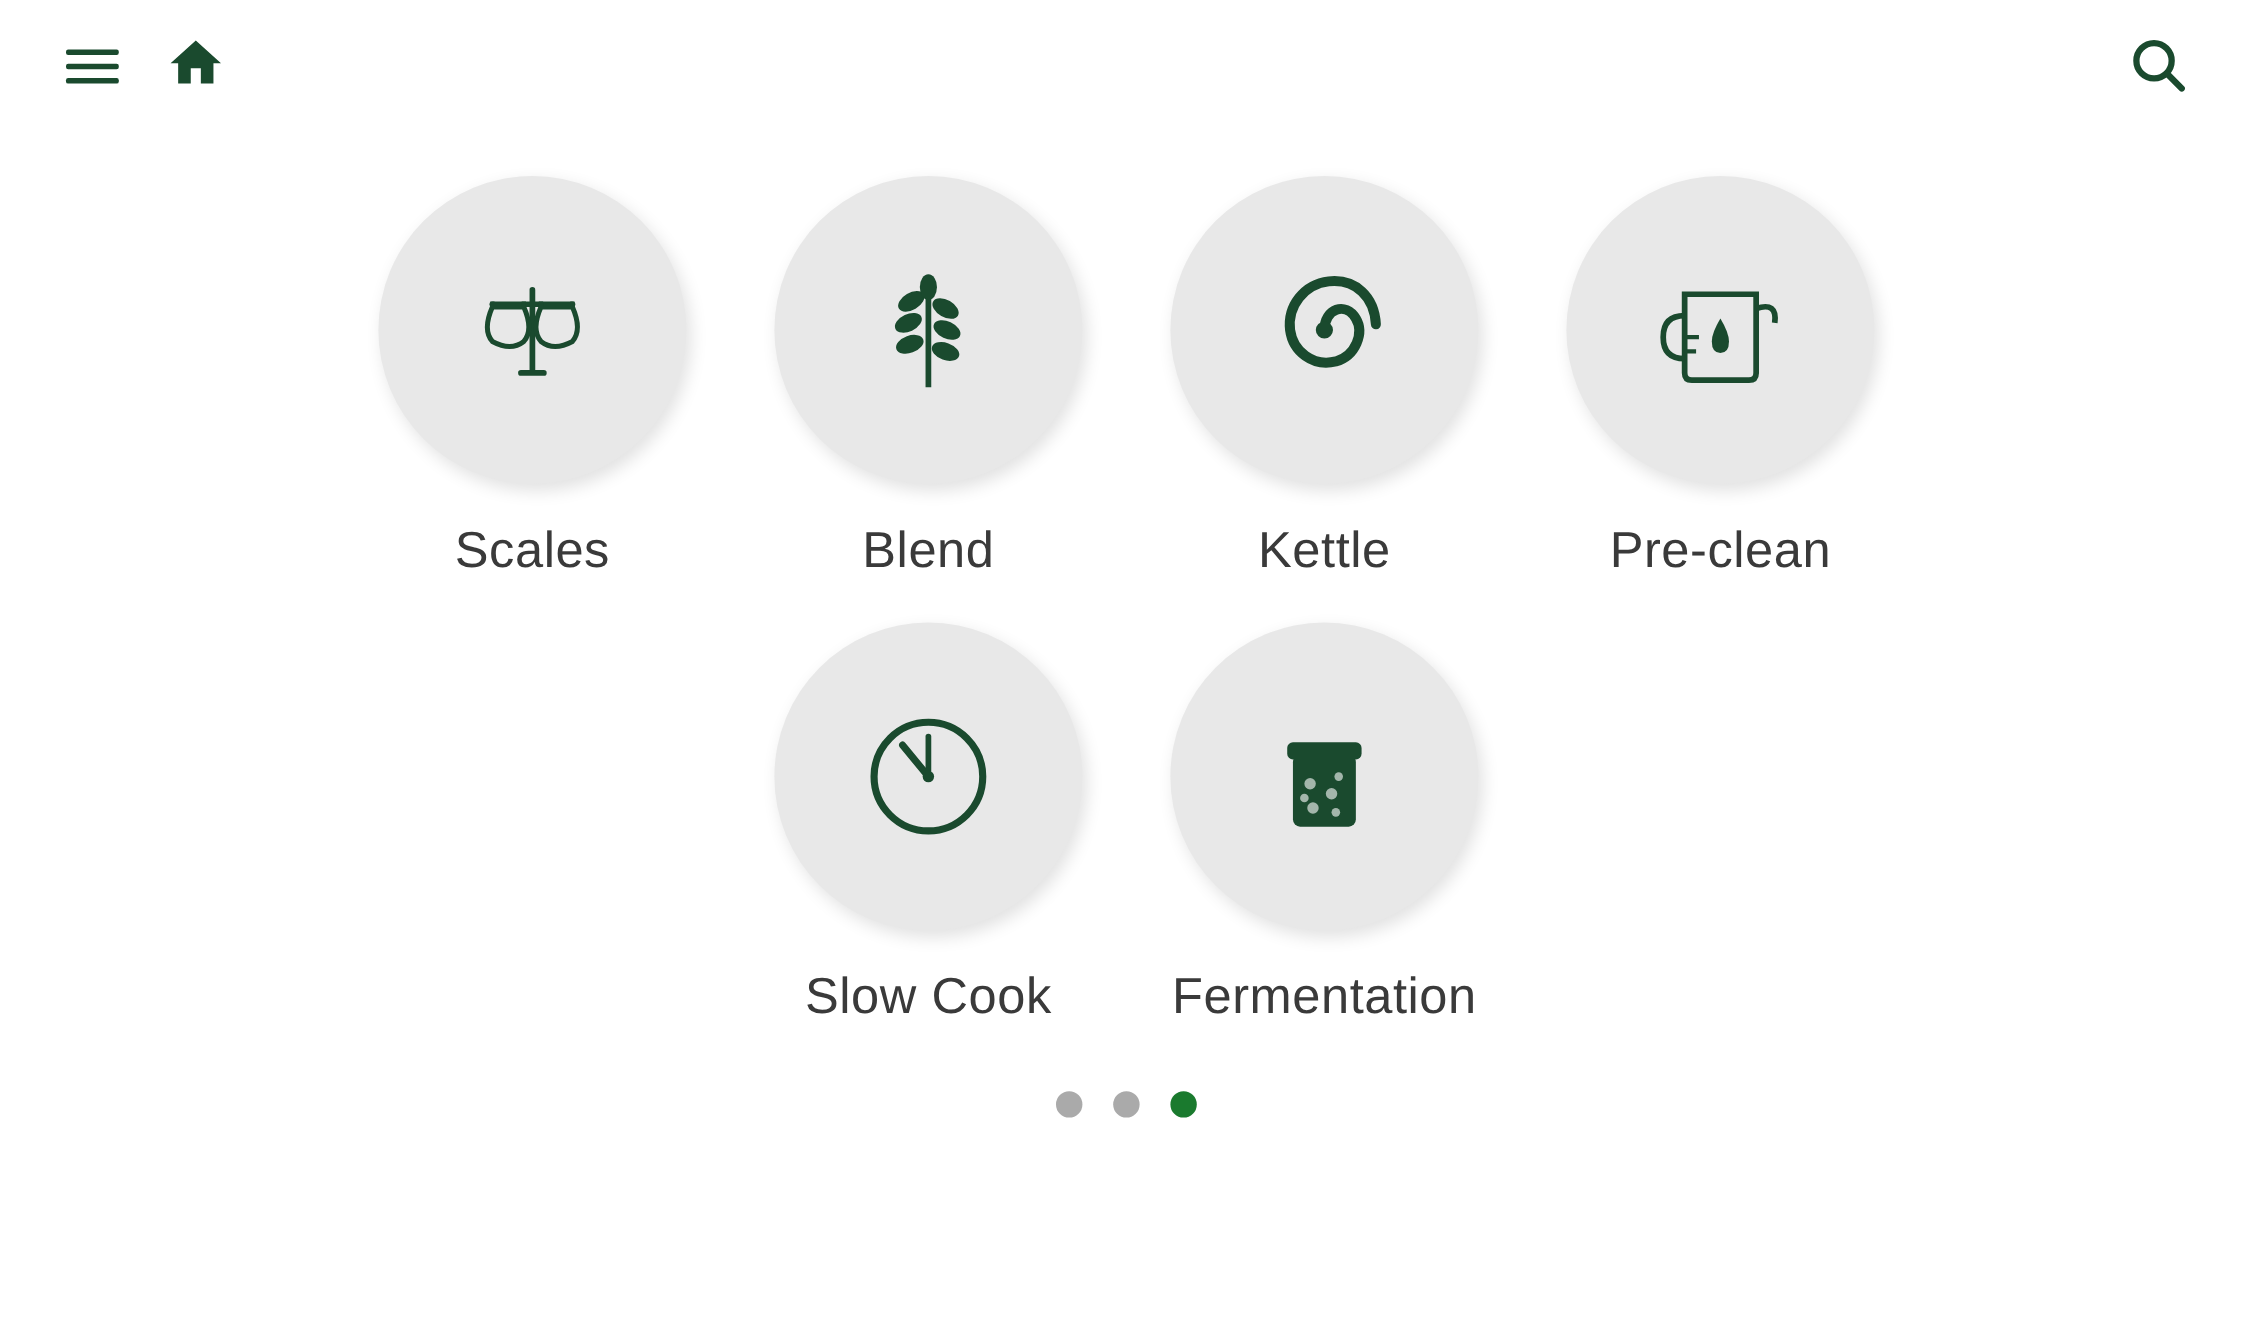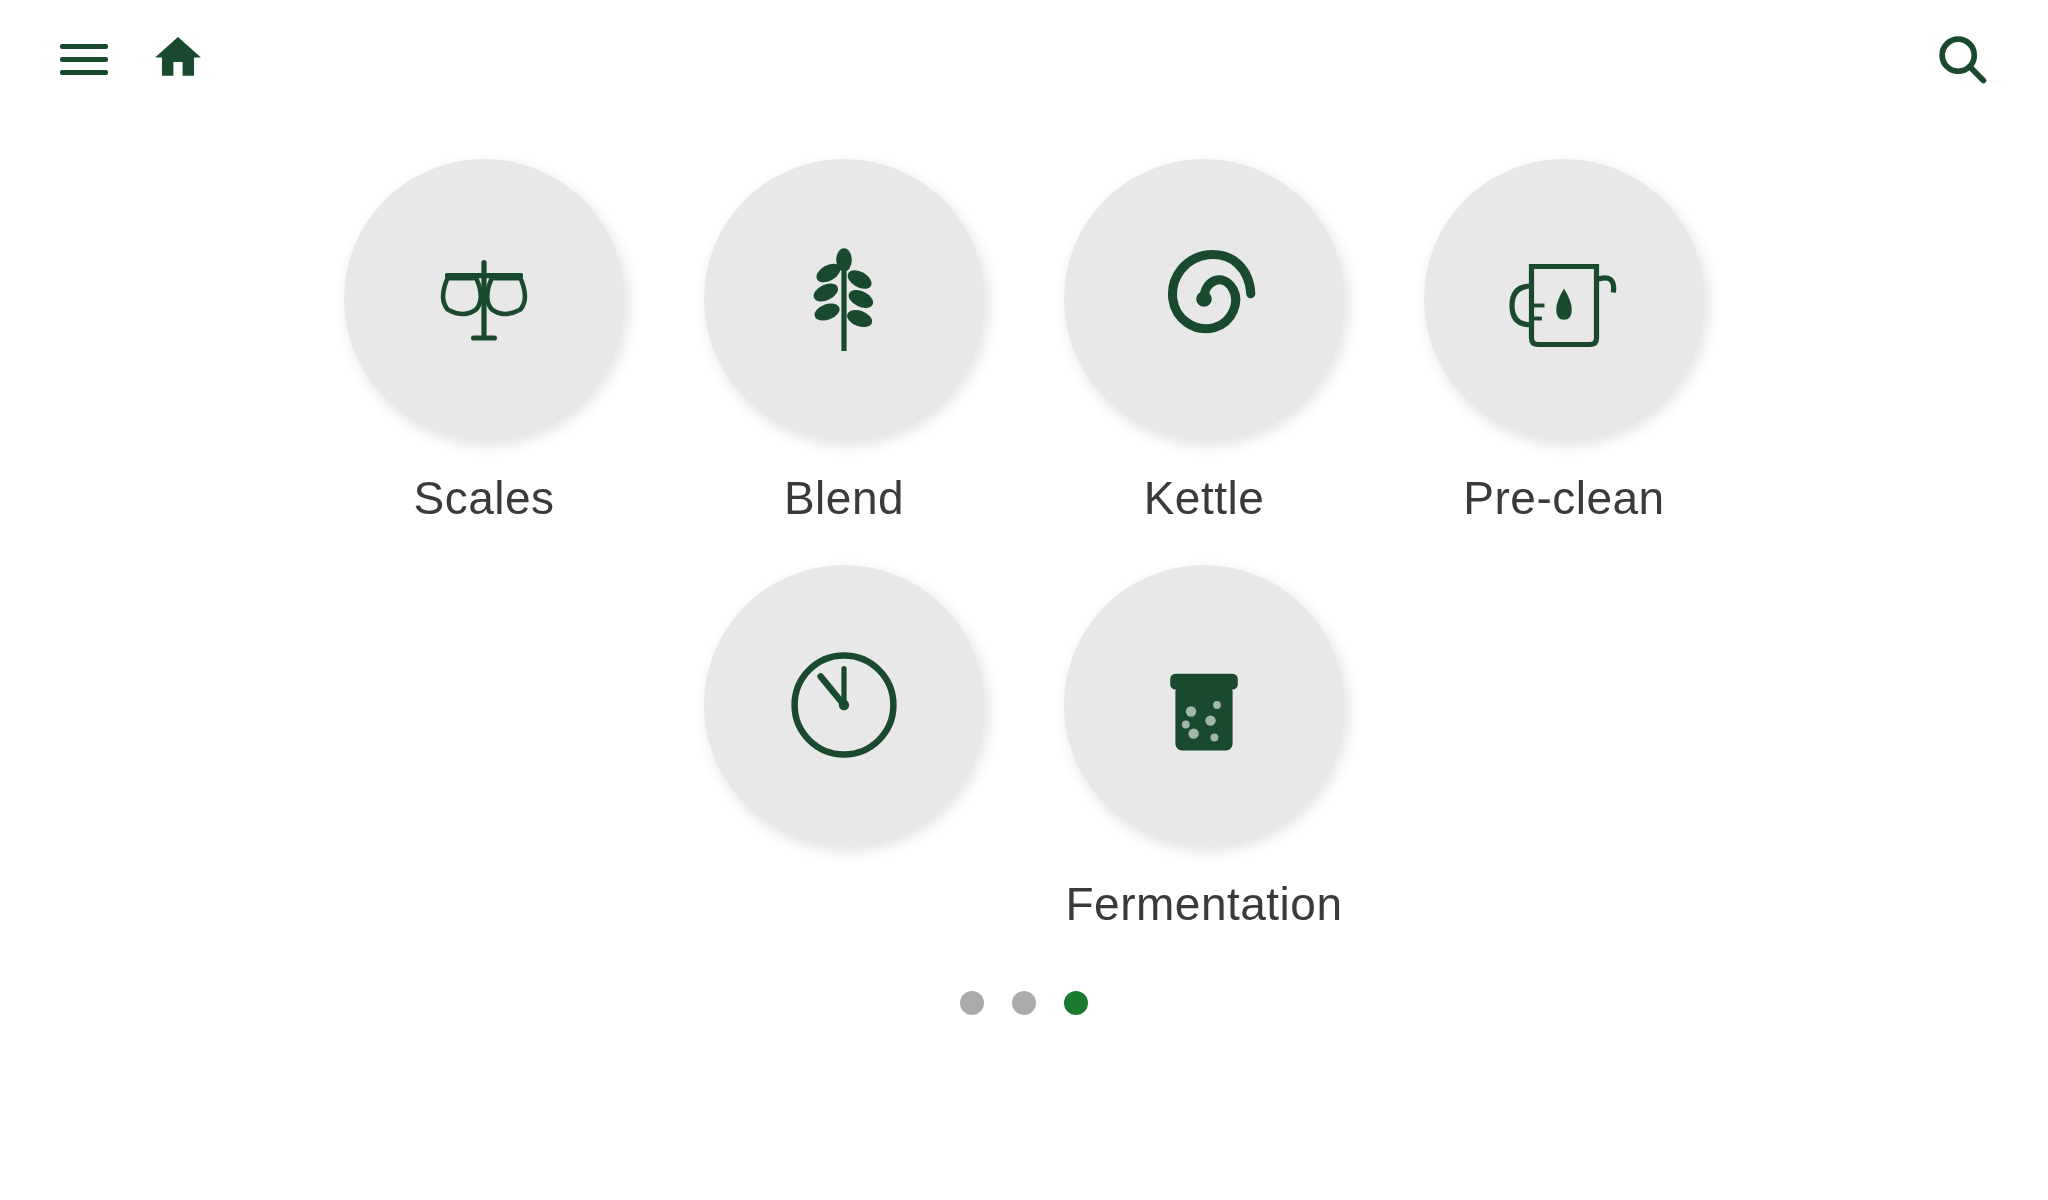--- a/index.html
+++ b/index.html
@@ -248,20 +248,21 @@
 
           <circle cx="50" cy="50" r="38" fill="none" stroke="#1a4a2e" stroke-width="5"></circle>
 
           <circle cx="50" cy="50" r="4" fill="#1a4a2e"></circle>
 
           <line x1="50" y1="50" x2="32" y2="28" stroke="#1a4a2e" stroke-width="5" stroke-linecap="round"></line>
 
           <line x1="50" y1="50" x2="50" y2="22" stroke="#1a4a2e" stroke-width="4" stroke-linecap="round"></line>
         </svg>
       </div>
+      <span class="mode-label">Slow Cook</span>
     </div>
 
     <div class="mode-item">
       <div class="mode-circle">
         <svg viewBox="0 0 100 100" xmlns="http://www.w3.org/2000/svg" fill="#1a4a2e">
 
           <rect x="28" y="35" width="44" height="50" rx="5" fill="#1a4a2e"></rect>
 
           <rect x="24" y="26" width="52" height="12" rx="4" fill="#1a4a2e"></rect>
 

